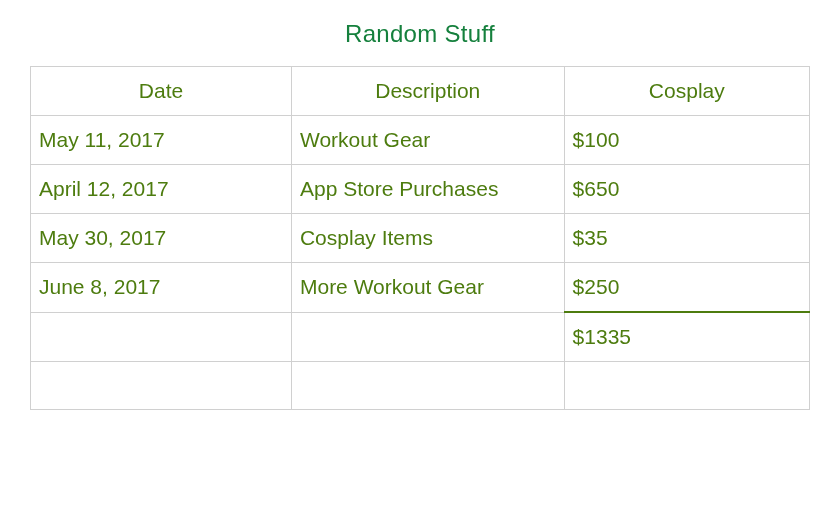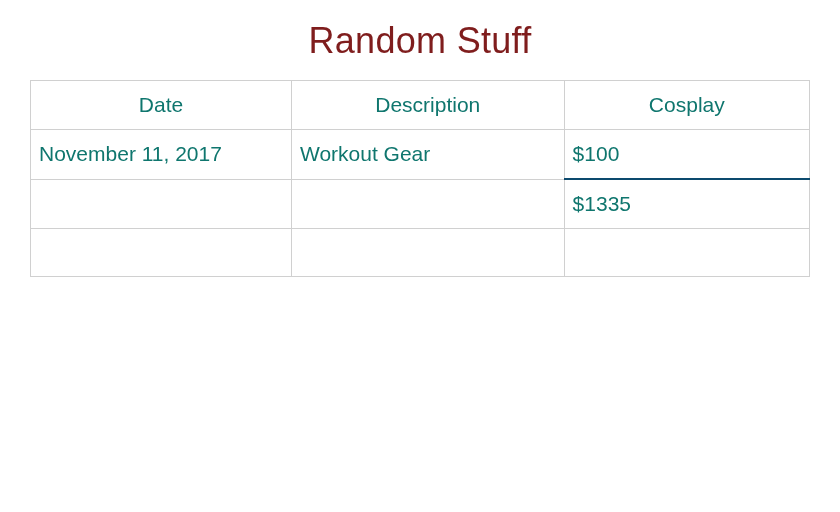--- a/index.html
+++ b/index.html
@@ -9,47 +9,47 @@
     }
     body {
       font-family: -apple-system, BlinkMacSystemFont, "Helvetica Neue", Arial, sans-serif;
       background: #fff;
       width: 840px;
       height: 512px;
       padding: 20px 30px;
     }
     .title {
       text-align: center;
-      font-size: 36px;
+      font-size: 24px;
       font-weight: 400;
-      color: #7f1d1d;
+      color: #15803d;
       margin-bottom: 18px;
       letter-spacing: 0.3px;
     }
     table {
       width: 100%;
       border-collapse: collapse;
       table-layout: fixed;
     }
     th, td {
       border: 1px solid #d0d0d0;
       padding: 12px 8px;
       font-size: 21px;
       font-weight: 400;
-      color: #0f766e;
+      color: #4d7c0f;
       height: 48px;
     }
     th {
       font-weight: 400;
     }
     col.date-col { width: 33.5%; }
     col.desc-col { width: 35%; }
     col.amt-col  { width: 31.5%; }
     .total-cell {
-      border-top: 2px solid #0c4a6e;
+      border-top: 2px solid #4d7c0f;
     }
   </style>
 </head>
 <body>
 
 <div class="title">Random Stuff</div>
 
 <table>
   <colgroup>
     <col class="date-col">
@@ -58,23 +58,38 @@
   </colgroup>
   <thead>
     <tr>
       <th>Date</th>
       <th>Description</th>
       <th>Cosplay</th>
     </tr>
   </thead>
   <tbody>
     <tr>
-      <td>November 11, 2017</td>
+      <td>May 11, 2017</td>
       <td>Workout Gear</td>
       <td>$100</td>
+    </tr>
+    <tr>
+      <td>April 12, 2017</td>
+      <td>App Store Purchases</td>
+      <td>$650</td>
+    </tr>
+    <tr>
+      <td>May 30, 2017</td>
+      <td>Cosplay Items</td>
+      <td>$35</td>
+    </tr>
+    <tr>
+      <td>June 8, 2017</td>
+      <td>More Workout Gear</td>
+      <td>$250</td>
     </tr>
     <tr>
       <td></td>
       <td></td>
       <td class="total-cell">$1335</td>
     </tr>
     <tr>
       <td></td>
       <td></td>
       <td></td>

